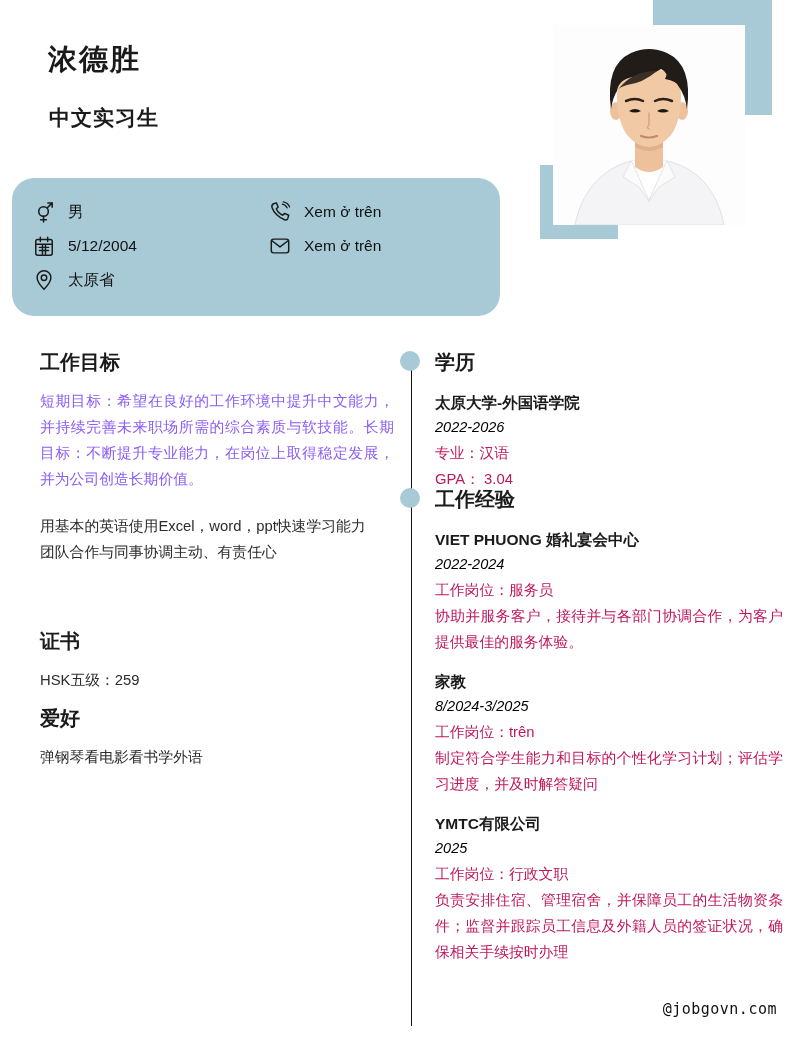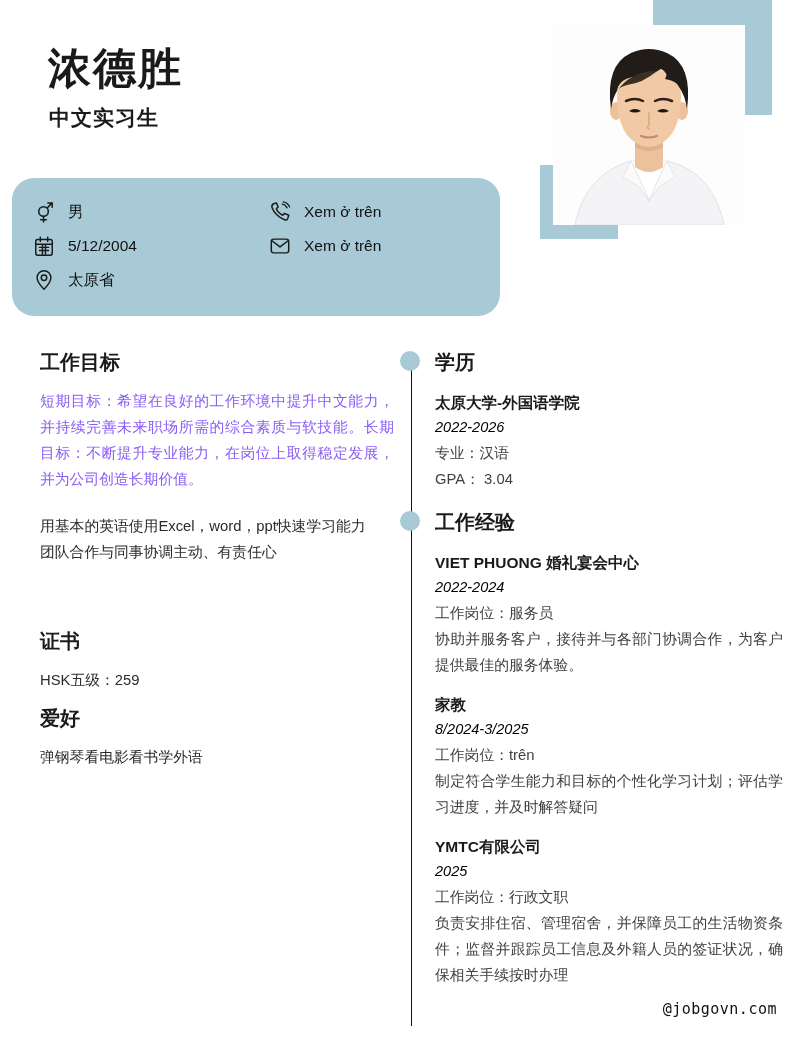--- a/index.html
+++ b/index.html
@@ -3,21 +3,21 @@
 <meta charset="utf-8">
 <style>
   * { box-sizing: border-box; margin: 0; padding: 0; }
   html, body { background: #fff; }
   body { width: 790px; height: 1057px; position: relative; overflow: hidden;
          font-family: "Liberation Sans", "DejaVu Sans", sans-serif; color: #1a1a1a; }
 
   .sheet { position: absolute; inset: 0; background: #fff; }
 
   
-  .name { position: absolute; left: 48px; top: 40px; font-size: 43px;
+  .name { position: absolute; left: 48px; top: 40px; font-size: 29px;
           font-weight: bold; letter-spacing: 2px; }
   .subtitle { position: absolute; left: 49px; top: 104px; font-size: 21px;
               font-weight: bold; letter-spacing: 1px; }
 
   
   .deco { position: absolute; background: #a7cad6; }
   .deco-tr { left: 653px; top: 0; width: 119px; height: 115px; }
   .deco-bl { left: 540px; top: 165px; width: 78px; height: 74px; }
   .photo { position: absolute; left: 553px; top: 25px; width: 192px; height: 200px;
            background: #fff; overflow: hidden; }
@@ -43,21 +43,21 @@
   .timeline { position: absolute; left: 410.5px; top: 362px; width: 1.5px;
               height: 664px; background: #111; }
   .r-section { position: absolute; left: 435px; width: 348px; }
   .r-header { position: relative; margin-bottom: 15px; }
   .r-header h2 { font-size: 20px; font-weight: bold; }
   .r-dot { position: absolute; left: -35px; top: 2px; width: 20px; height: 20px;
            border-radius: 50%; background: #a7cad6; }
   .entry { margin-bottom: 15px; }
   .org  { font-size: 15.5px; font-weight: bold; line-height: 24px; }
   .date { font-size: 14.5px; font-style: italic; line-height: 25px; color: #000000; }
-  .detail { font-size: 14.8px; line-height: 26px; color: #404040; text-align: justify; }
+  .detail { font-size: 14.8px; line-height: 26px; color: #be185d; text-align: justify; }
 
   
   .watermark { position: absolute; right: 13px; top: 1000px;
                font-family: "DejaVu Sans Mono", monospace; font-size: 15px;
                letter-spacing: 0.5px; color: #111; text-align: center; }
 
   .ic svg { stroke: #1a1a1a; fill: none; stroke-width: 1.6; stroke-linecap: round;
             stroke-linejoin: round; }
 </style>
 </head>
@@ -186,21 +186,21 @@
       <h2>学历</h2>
     </div>
     <div class="entry">
       <div class="org">太原大学-外国语学院</div>
       <div class="date">2022-2026</div>
       <div class="detail">专业：汉语</div>
       <div class="detail">GPA： 3.04</div>
     </div>
   </div>
 
-  <div class="r-section" style="top:509px">
+  <div class="r-section" style="top:486px">
     <div class="r-header">
       <span class="r-dot"></span>
       <h2>工作经验</h2>
     </div>
     <div class="entry">
       <div class="org">VIET PHUONG 婚礼宴会中心</div>
       <div class="date">2022-2024</div>
       <div class="detail">工作岗位：服务员</div>
       <div class="detail">协助并服务客户，接待并与各部门协调合作，为客户提供最佳的服务体验。</div>
     </div>

